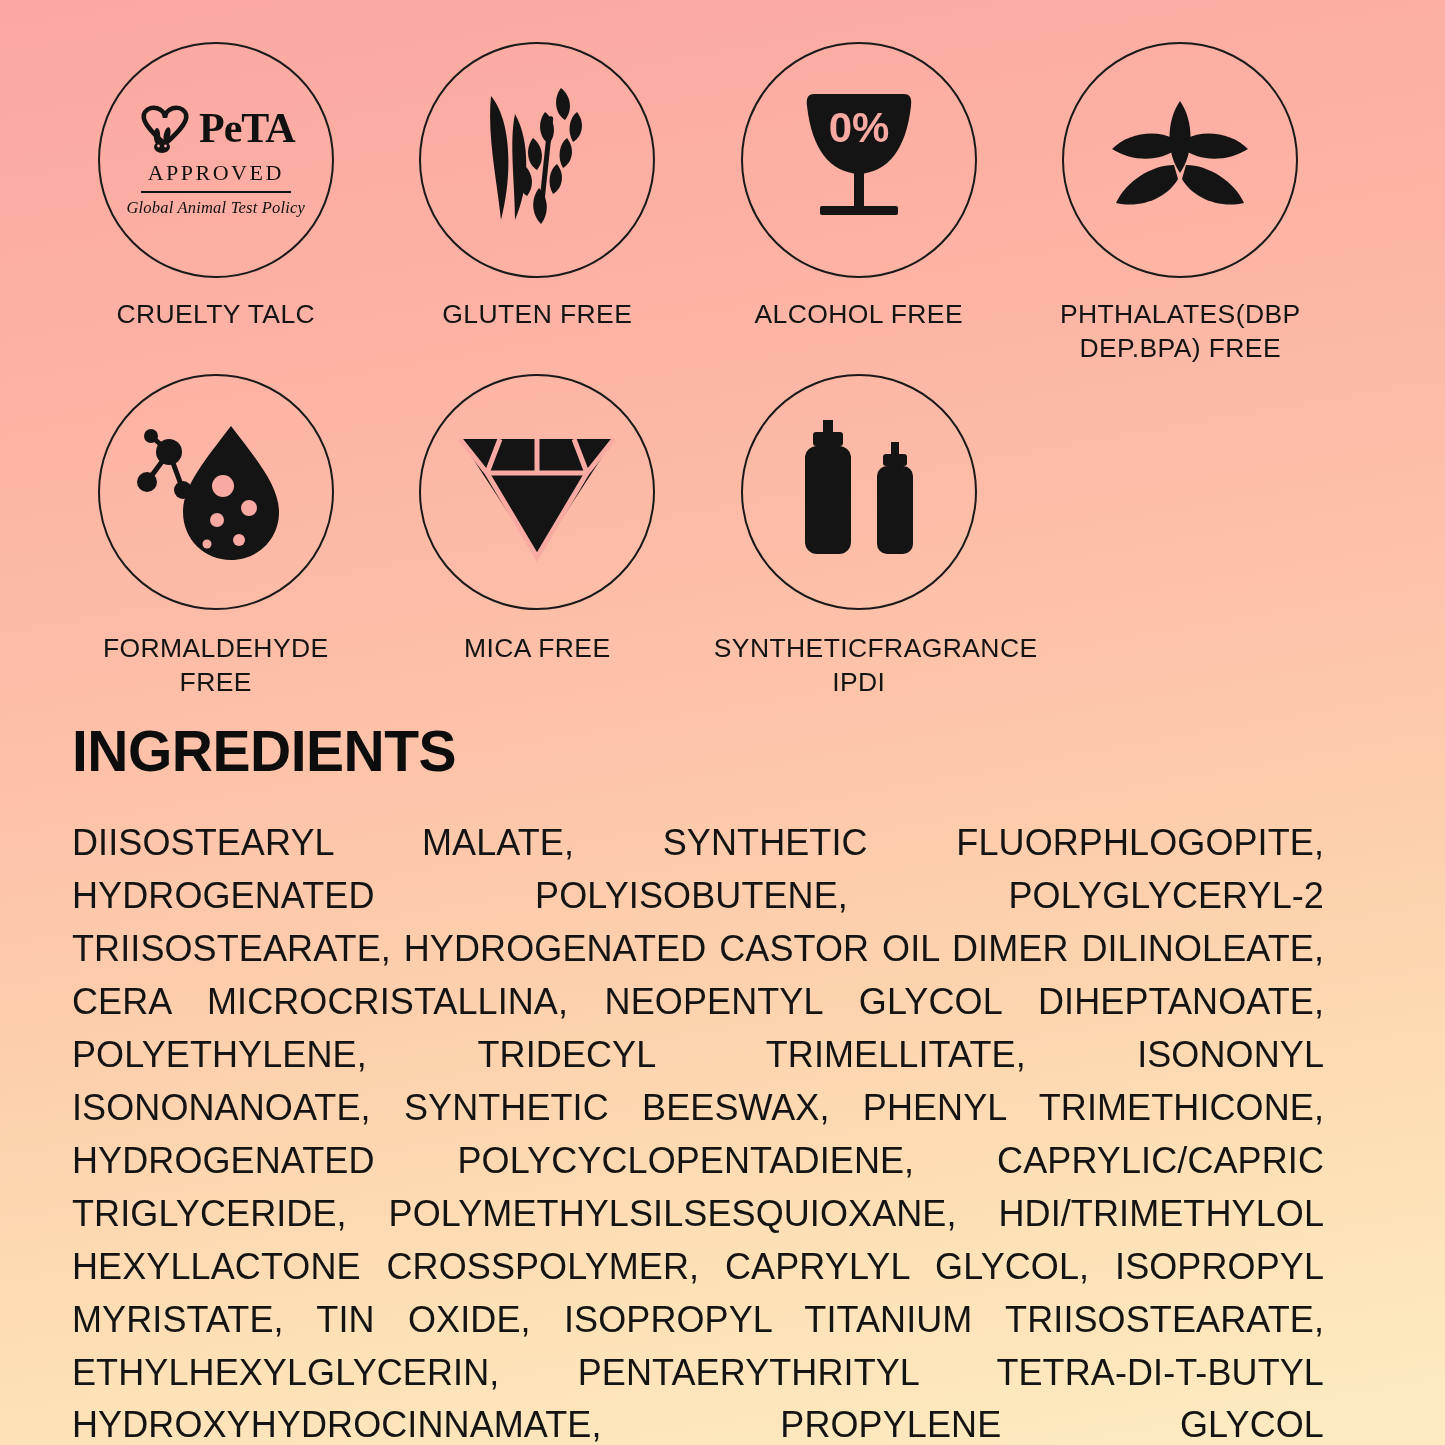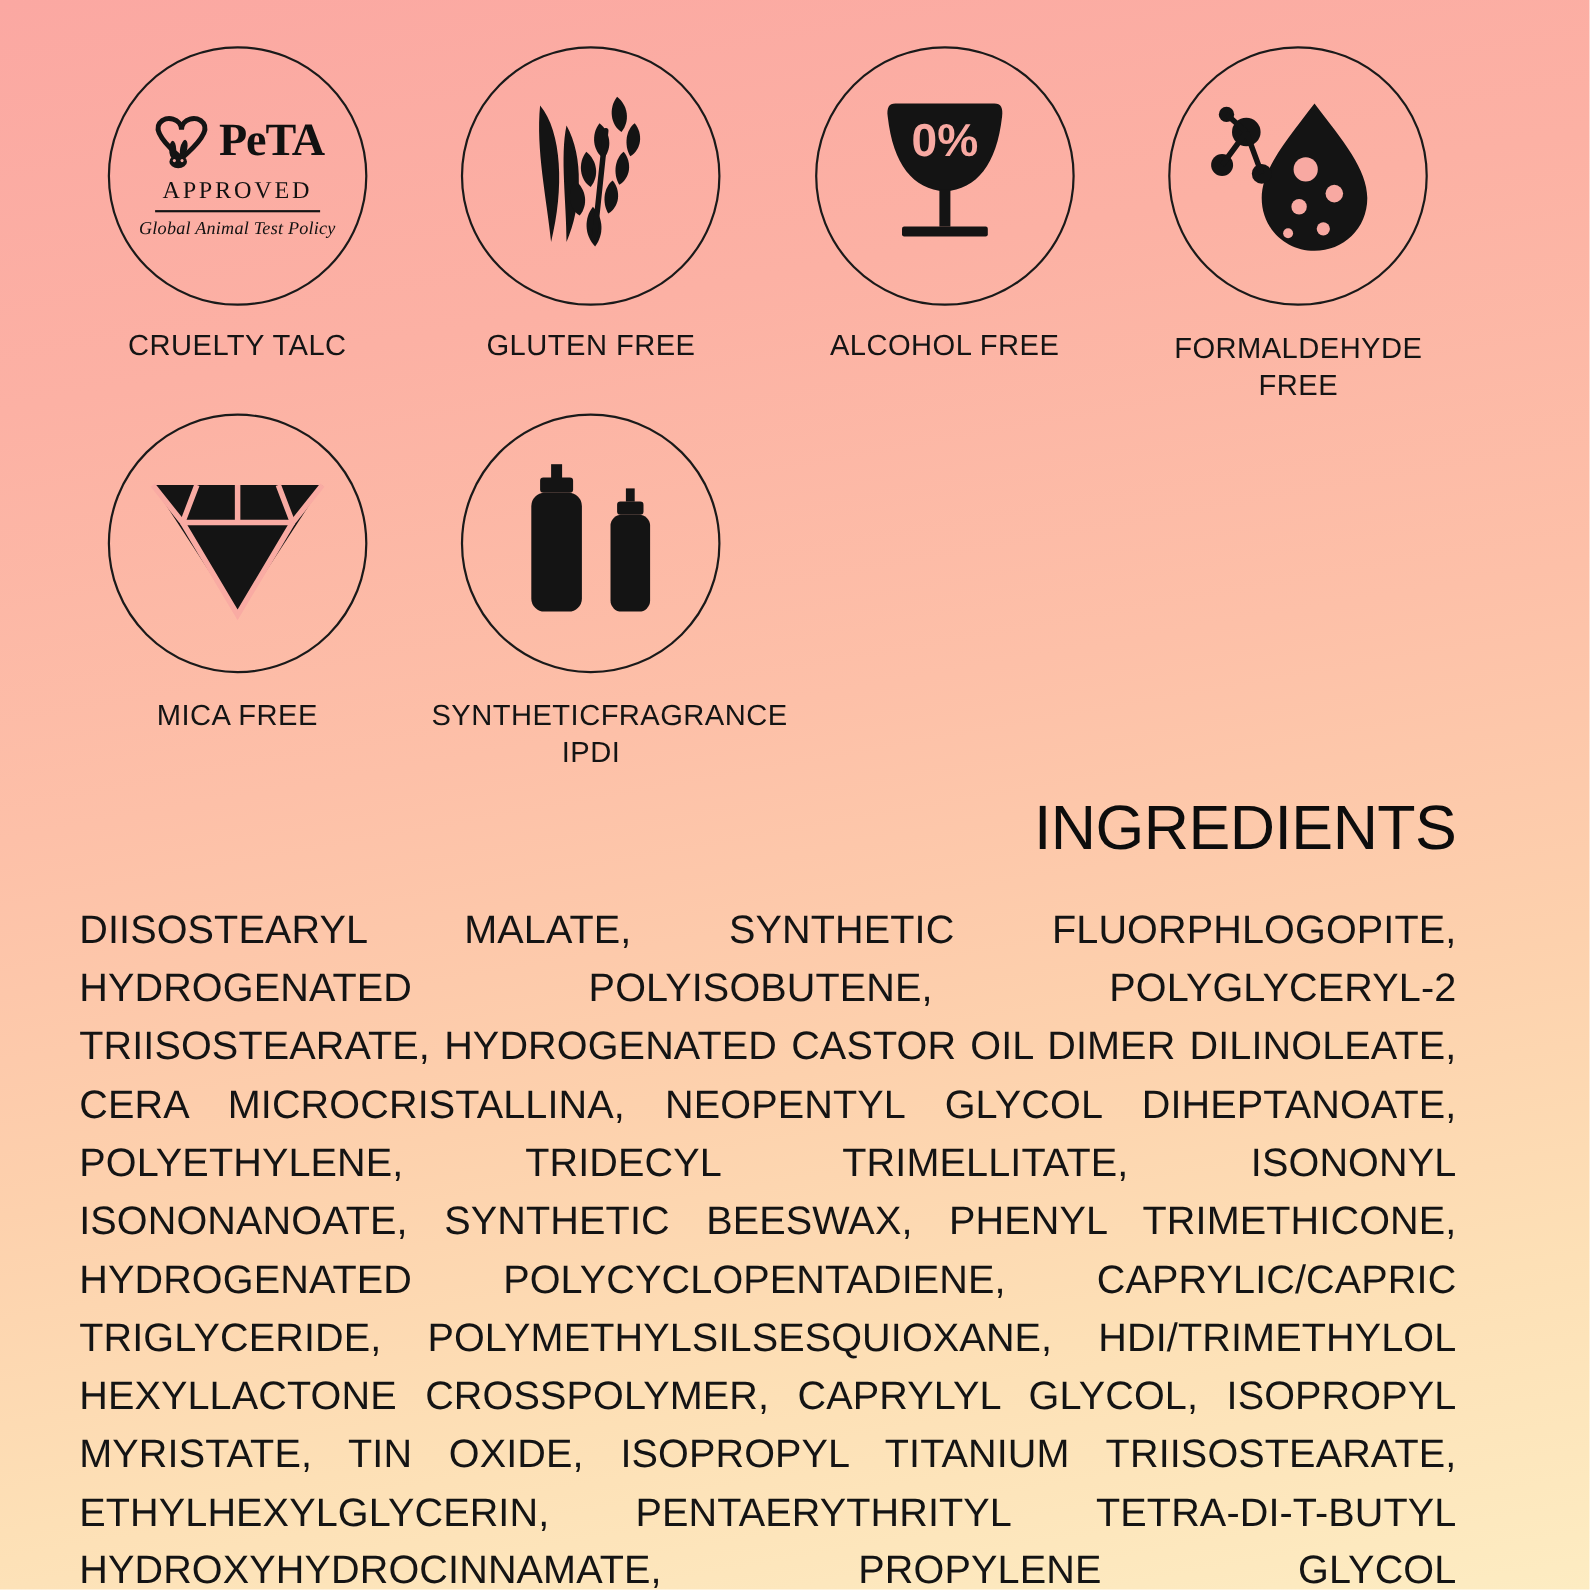--- a/index.html
+++ b/index.html
@@ -98,26 +98,25 @@
     font-size: 16.5px;
     letter-spacing: 0.2px;
   }
 
   
   .ingredients {
     padding: 22px 72px 0 72px;
   }
   .ing-title {
     font-size: 57px;
-    font-weight: normal;
+    font-weight: bold;
     letter-spacing: -0.5px;
     line-height: 1.05;
     color: #0d0d0d;
     margin: 0 0 28px 0;
-    text-align: right;
   }
   .ing-body {
     font-size: 36px;
     line-height: 1.47;
     letter-spacing: 0.1px;
     text-align: justify;
     text-justify: inter-word;
     color: #141414;
     hyphens: auto;
     -webkit-hyphens: auto;
@@ -180,20 +179,34 @@
             <path d="M40 14 L130 14 C136 14, 138 18, 137 26 C132 70, 114 92, 85 94 C56 92, 38 70, 33 26 C32 18, 34 14, 40 14 Z"></path>
             <rect x="80" y="92" width="10" height="34"></rect>
             <rect x="46" y="126" width="78" height="9" rx="2"></rect>
           </g>
           <text x="85" y="62" font-family="Liberation Sans, sans-serif" font-size="42" font-weight="bold" fill="#f8a9a2" text-anchor="middle">0%</text>
         </svg>
       </div>
       <div class="badge-label">ALCOHOL FREE</div>
     </div>
 
+    <div class="badge">
+      <div class="badge-circle">
+        <svg width="180" height="130" viewBox="0 0 180 130">
+          <g fill="#141414">
+            <path d="M90 6 C104 26, 104 58, 90 78 C76 58, 76 26, 90 6 Z"></path>
+            <path d="M84 44 C66 34, 38 38, 22 54 C44 68, 72 66, 86 54 Z"></path>
+            <path d="M96 44 C114 34, 142 38, 158 54 C136 68, 108 66, 94 54 Z"></path>
+            <path d="M84 70 C62 70, 36 86, 26 108 C52 114, 78 102, 88 84 Z"></path>
+            <path d="M96 70 C118 70, 144 86, 154 108 C128 114, 102 102, 92 84 Z"></path>
+          </g>
+        </svg>
+      </div>
+      <div class="badge-label">PHTHALATES(DBP DEP.BPA) FREE</div>
+    </div>
 
     <div class="badge row2">
       <div class="badge-circle">
         <svg width="170" height="160" viewBox="0 0 170 160">
           <g fill="#141414">
             <path d="M100 14 C126 48, 148 74, 148 100 C148 128, 126 148, 100 148 C74 148, 52 128, 52 100 C52 74, 74 48, 100 14 Z"></path>
             <circle cx="38" cy="40" r="13"></circle>
             <circle cx="16" cy="70" r="10"></circle>
             <circle cx="52" cy="78" r="9"></circle>
             <circle cx="20" cy="24" r="7"></circle>

